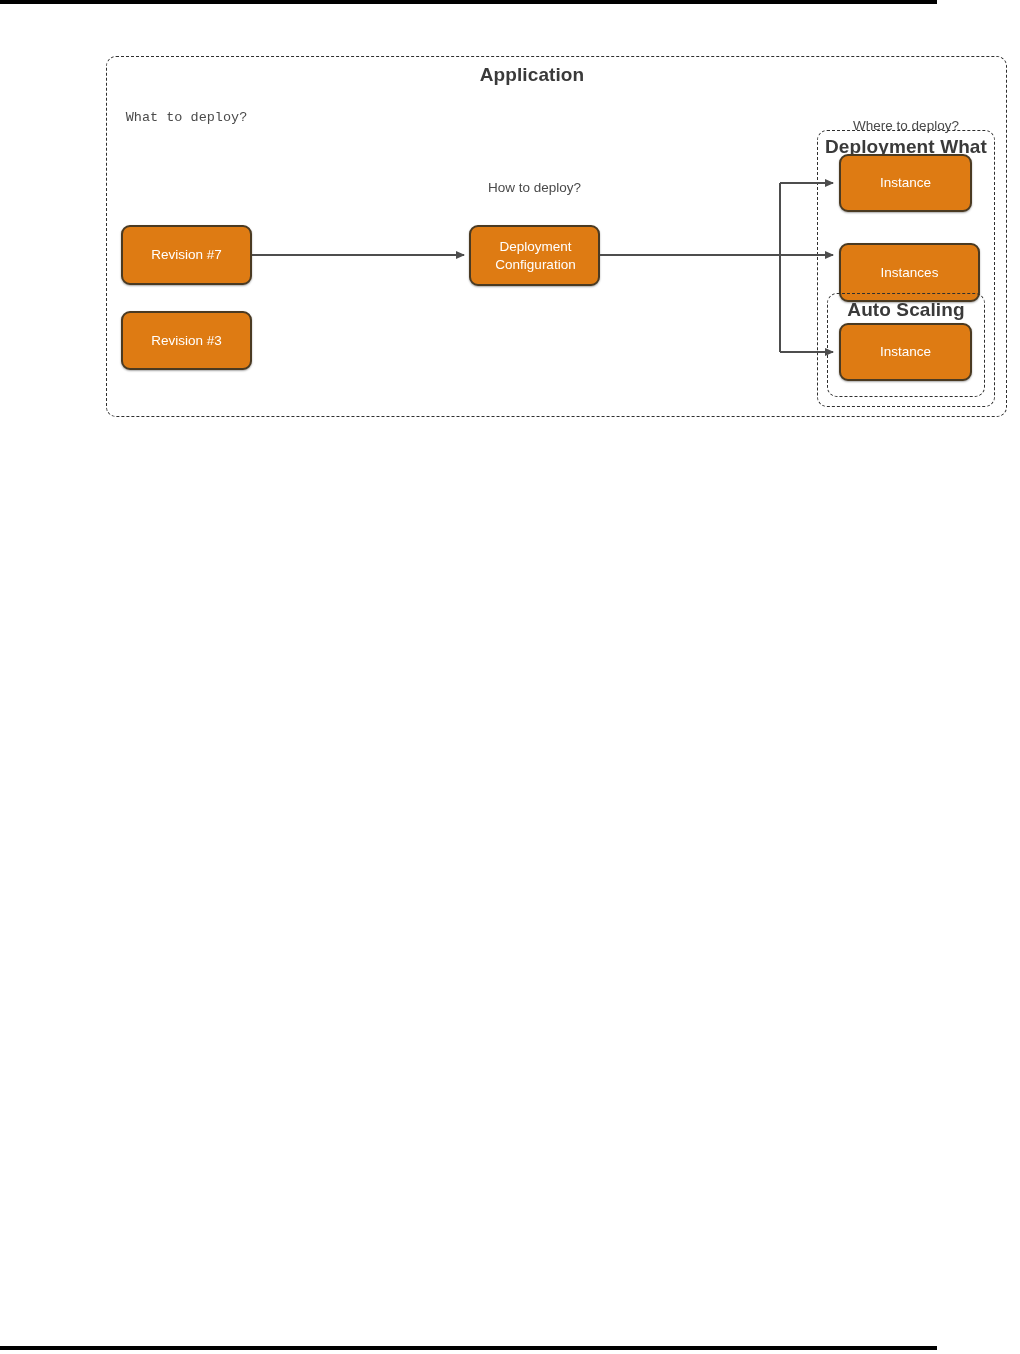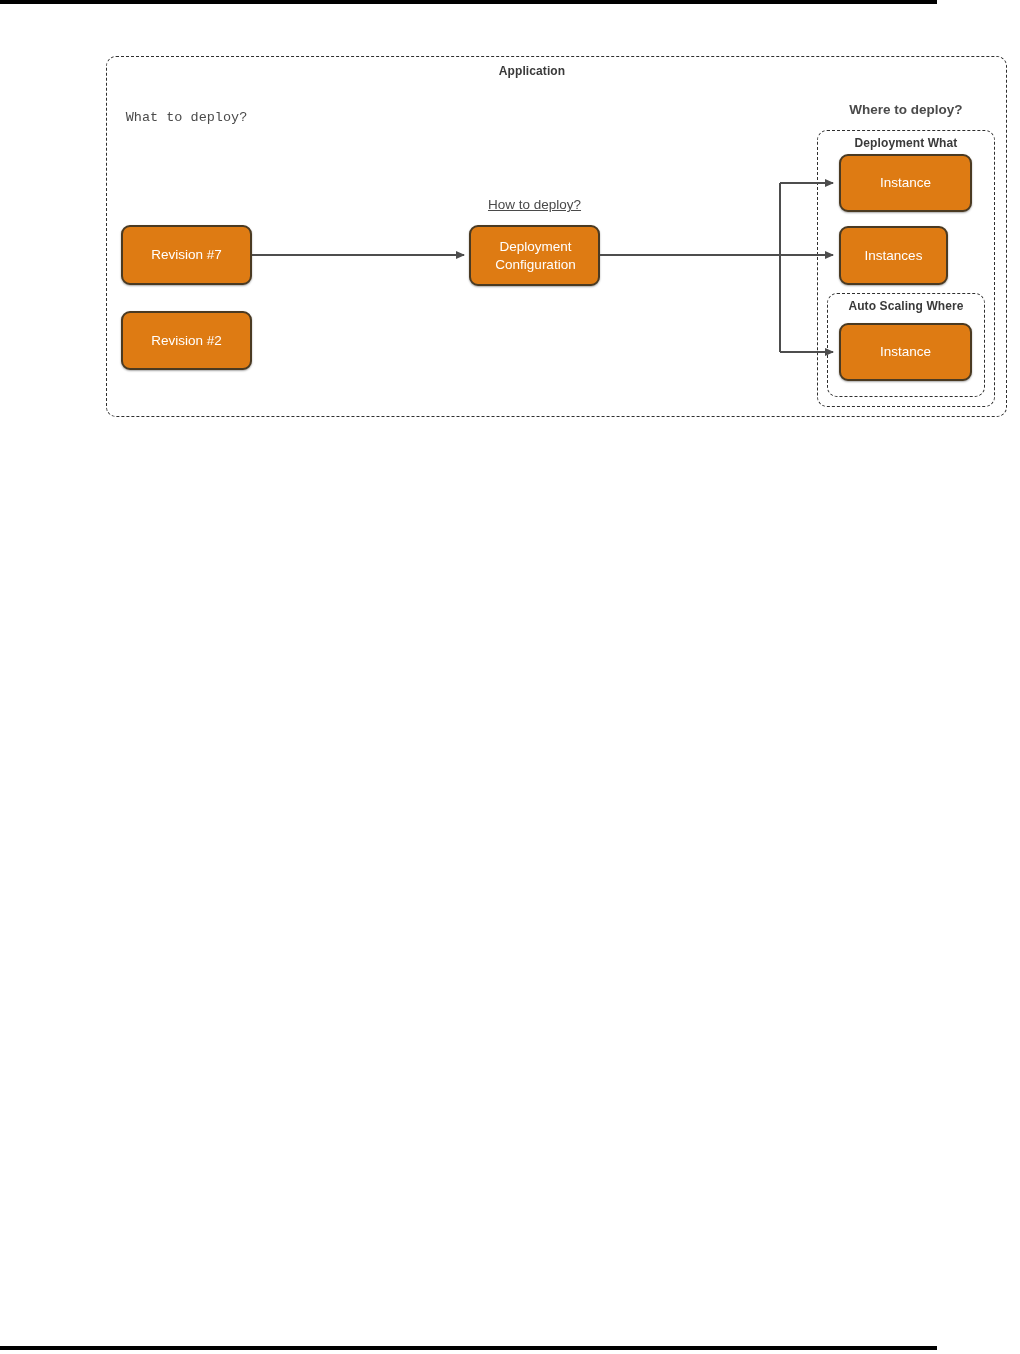--- a/index.html
+++ b/index.html
@@ -26,21 +26,21 @@
     position: absolute;
     border: 1.5px dashed var(--dashed-border, #2f2f2f);
     border-radius: 10px;
     box-sizing: border-box;
     background: transparent;
   }
   .group-title {
     position: absolute;
     text-align: center;
     font-weight: bold;
-    font-size: 12px;
+    font-size: 19px;
     color: var(--label-bold-text, #3a3a3a);
     letter-spacing: 0.1px;
   }
   .section-label {
     position: absolute;
     text-align: center;
     font-size: 13.5px;
     color: var(--label-text, #4a4a4a);
   }
   .node {
@@ -76,32 +76,32 @@
 
 <div class="page">
 
   <div class="rule top"></div>
   <div class="rule bottom"></div>
 
   <div class="dashed-box" style="left:106px; top:56px; width:901px; height:361px;"></div>
   <div class="group-title" style="left:106px; top:64px; width:852px;">Application</div>
 
   <div class="section-label" style="left:121px; top:110px; width:131px;font-family:Liberation Mono, monospace;">What to deploy?</div>
-  <div class="section-label" style="left:469px; top:197px; width:131px;text-decoration:underline;">How to deploy?</div>
-  <div class="section-label" style="left:817px; top:102px; width:178px;font-weight:bold;">Where to deploy?</div>
+  <div class="section-label" style="left:469px; top:180px; width:131px;">How to deploy?</div>
+  <div class="section-label" style="left:817px; top:118px; width:178px;">Where to deploy?</div>
 
   <div class="node" style="left:121px; top:225px; width:131px; height:60px;">Revision #7</div>
-  <div class="node" style="left:121px; top:311px; width:131px; height:59px;">Revision #2</div>
+  <div class="node" style="left:121px; top:311px; width:131px; height:59px;">Revision #3</div>
 
   <div class="node" style="left:469px; top:225px; width:131px; height:61px;padding-left:10px;">Deployment Configuration</div>
 
   <div class="dashed-box" style="left:817px; top:130px; width:178px; height:277px;"></div>
   <div class="group-title" style="left:817px; top:136px; width:178px;">Deployment What</div>
   <div class="node" style="left:839px; top:154px; width:133px; height:58px;">Instance</div>
-  <div class="node" style="left:839px; top:226px; width:109px; height:59px;">Instances</div>
+  <div class="node" style="left:839px; top:243px; width:141px; height:59px;">Instances</div>
 
   <div class="dashed-box" style="left:827px; top:293px; width:158px; height:104px;"></div>
   <div class="group-title" style="left:827px; top:299px; width:158px;">Auto Scaling Where</div>
   <div class="node" style="left:839px; top:323px; width:133px; height:58px;">Instance</div>
 
   <svg class="connectors" width="1020" height="1354" viewBox="0 0 1020 1354">
     <defs>
       <marker id="ah" markerUnits="userSpaceOnUse" markerWidth="10" markerHeight="10" refX="8" refY="4" orient="auto">
         <path d="M0,0 L9,4 L0,8 Z" style="fill: var(--arrow, #4D4D4D);"></path>
       </marker>

